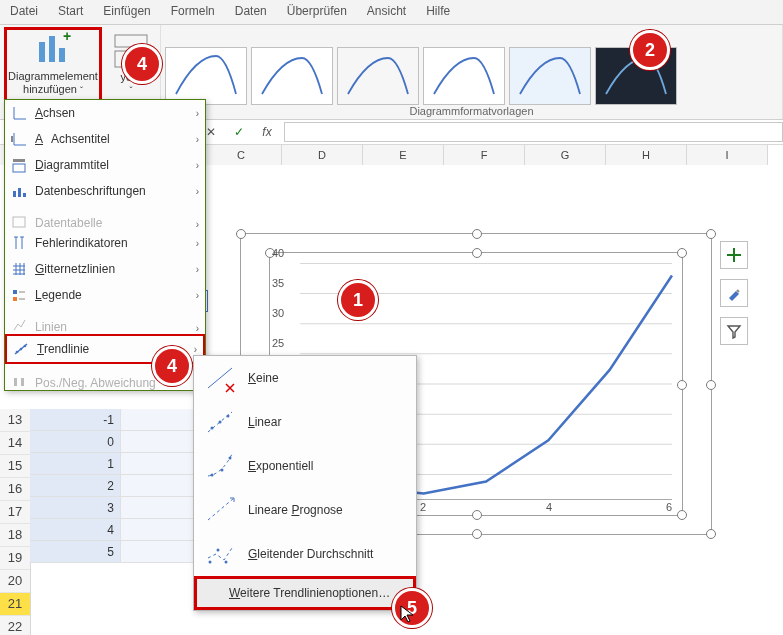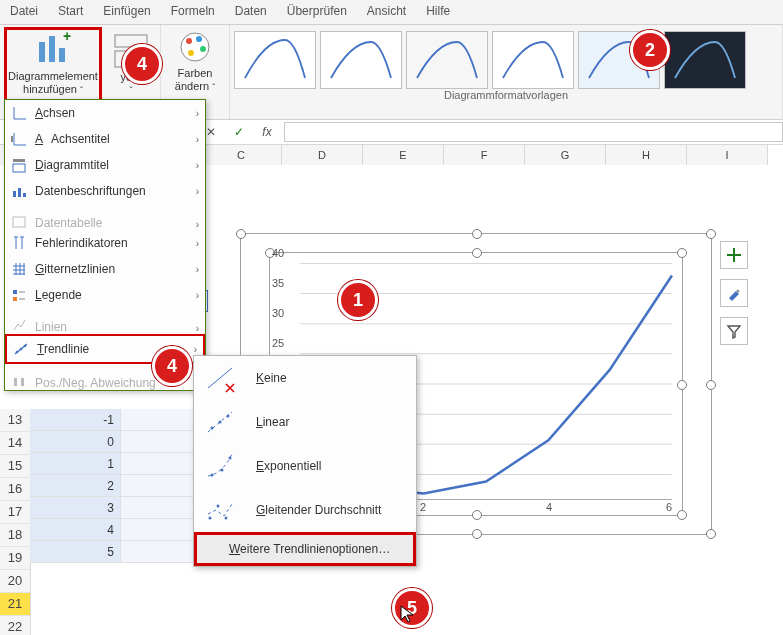--- a/index.html
+++ b/index.html
@@ -44,21 +44,21 @@
   .side-icons { position:absolute; left:720px; top:76px; display:flex; flex-direction:column; gap:10px;}
   .side-icons .ic { width:26px; height:26px; background:#fff; border:1px solid #c0c0c0; display:flex; align-items:center; justify-content:center; cursor:pointer;}
   
   .dropdown1 { position:absolute; left:4px; top:99px; width:200px; background:#fdfdfd; border:1px solid #4d7c0f; box-shadow:2px 2px 6px rgba(0,0,0,.25);}
   .dropdown1 .item { height:26px; display:flex; align-items:center; padding:0 6px; font-size:12px; color:#333; cursor:pointer; gap:8px;}
   .dropdown1 .chev { margin-left:auto; color:#666; font-size:10px;}
   .dropdown1 .item.disabled { color:#b0b0b0;align-items:flex-end;}
   .dropdown1 .ico { width:16px; height:16px; display:inline-flex; align-items:center; justify-content:center;}
   
   .submenu { position:absolute; left:193px; top:355px; width:222px; background:#fdfdfd; border:1px solid #b8b8b8; box-shadow:2px 2px 6px rgba(0,0,0,.25);}
-  .submenu .sitem { height:44px; display:flex; align-items:center; gap:20px; padding:0 10px; font-size:12px; color:#333; cursor:pointer;}
+  .submenu .sitem { height:44px; display:flex; align-items:center; gap:12px; padding:0 10px; font-size:12px; color:#333; cursor:pointer;}
   .submenu .sitem .ico { width:32px; height:32px;}
   .submenu .more { height:28px; display:flex; align-items:center; padding-left:32px; font-size:12px; background:#ececec; border-top:1px solid #d0d0d0; cursor:pointer;}
   .submenu .more.hl { border:3px solid #d00000;}
   .underline-first::first-letter { text-decoration: underline;}
   
   .callout { position:absolute; width:34px; height:34px; border-radius:50%; background:#d81d1d; color:#fff; font-size:18px; font-weight:700; display:flex; align-items:center; justify-content:center; border:3px solid #fff; box-shadow:0 0 0 1px #a00;}
   
   .cursor-arrow { position:absolute; left:400px; top:605px; width:14px; height:18px;}
 </style>
 </head>
@@ -99,36 +99,21 @@
                 <rect x="2" y="2" width="32" height="12" fill="none" stroke="#888"></rect>
                 <rect x="2" y="18" width="14" height="16" fill="none" stroke="#888"></rect>
                 <rect x="20" y="18" width="14" height="16" fill="none" stroke="#888"></rect>
               </svg>
           </span>
           <span>yout</span>
           <span style="font-size:9px;">ˇ</span>
         </div>
       </div>
     </div>
-    <div class="ribbon-group">
-      <div class="big-btn" style="width:56px;">
-        <span class="icon">
-          <svg viewBox="0 0 36 36">
-              <circle cx="18" cy="18" r="14" fill="#fff" stroke="#888"></circle>
-              <circle cx="12" cy="12" r="3" fill="#e74c3c"></circle>
-              <circle cx="22" cy="10" r="3" fill="#3498db"></circle>
-              <circle cx="26" cy="20" r="3" fill="#2ecc71"></circle>
-              <circle cx="14" cy="24" r="3" fill="#f1c40f"></circle>
-            </svg>
-        </span>
-        <span>Farben</span>
-        <span><span>ändern</span> <span style="font-size:9px;">ˇ</span></span>
-      </div>
-    </div>
-    <div class="ribbon-group" style="flex:1;">
+    <div class="ribbon-group" style="flex:1;justify-content:flex-end;">
       <div class="styles-strip">
         <div class="style-thumb"><svg viewBox="0 0 80 56">
               <rect width="80" height="56" fill="#fff"></rect>
               <path d="M10 46 Q30 8 50 8 Q60 8 70 46" fill="none" stroke="#4472c4" stroke-width="1.8"></path>
             </svg></div>
         <div class="style-thumb"><svg viewBox="0 0 80 56">
               <rect width="80" height="56" fill="#fff"></rect>
               <path d="M10 46 Q30 10 50 10 Q60 10 70 46" fill="none" stroke="#4472c4" stroke-width="1.8"></path>
             </svg></div>
         <div class="style-thumb"><svg viewBox="0 0 80 56">
@@ -434,20 +419,28 @@
       <span class="ico"><svg width="32" height="32">
             <path d="M4 26 Q18 24 28 4" stroke="#4472c4" fill="none" stroke-dasharray="3,3"></path>
             <circle cx="8" cy="25" r="1.5" fill="#4472c4"></circle>
             <circle cx="18" cy="20" r="1.5" fill="#4472c4"></circle>
             <circle cx="26" cy="8" r="1.5" fill="#4472c4"></circle>
           </svg></span>
       <span class="underline-first">Exponentiell</span>
     </div>
     <div class="sitem">
       <span class="ico"><svg width="32" height="32">
+            <path d="M4 26L30 4" stroke="#4472c4" stroke-dasharray="3,3"></path>
+            <path d="M26 4l4 0l0 4" stroke="#4472c4" fill="none"></path>
+          </svg></span>
+      <span>Lineare <span style="text-decoration:underline;">P</span>rognose</span>
+
+    </div>
+    <div class="sitem">
+      <span class="ico"><svg width="32" height="32">
             <path d="M4 20 L12 16 L20 22 L28 10" stroke="#4472c4" fill="none" stroke-dasharray="3,3"></path>
             <circle cx="6" cy="24" r="1.5" fill="#4472c4"></circle>
             <circle cx="14" cy="12" r="1.5" fill="#4472c4"></circle>
             <circle cx="22" cy="24" r="1.5" fill="#4472c4"></circle>
           </svg></span>
       <span class="underline-first">Gleitender Durchschnitt</span>
     </div>
     <div class="more hl">
       <span class="underline-first">Weitere Trendlinienoptionen…</span>
     </div>

